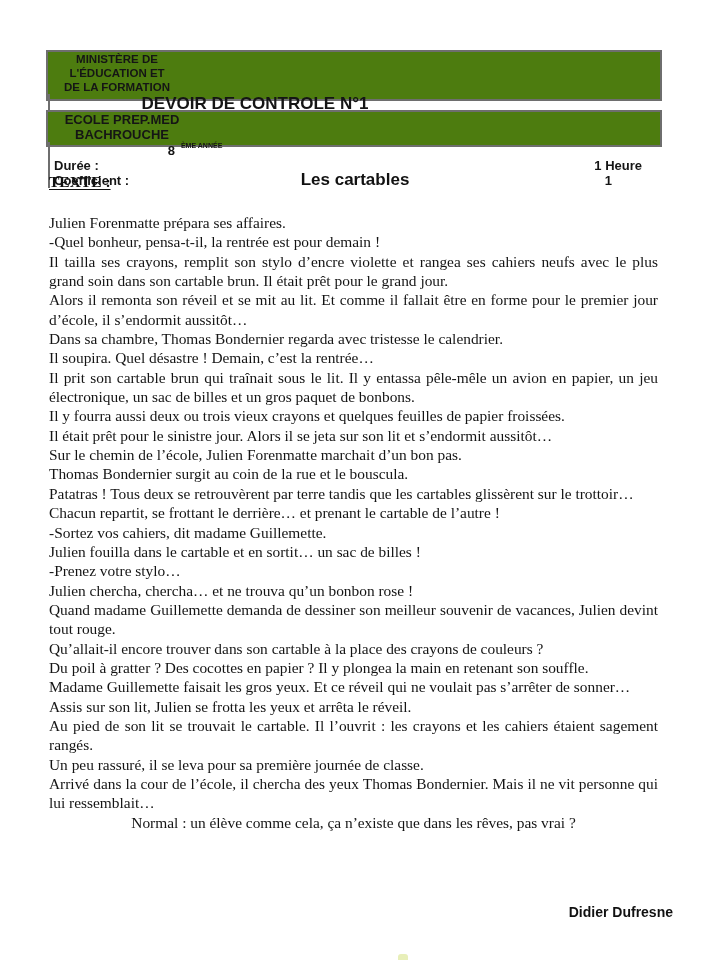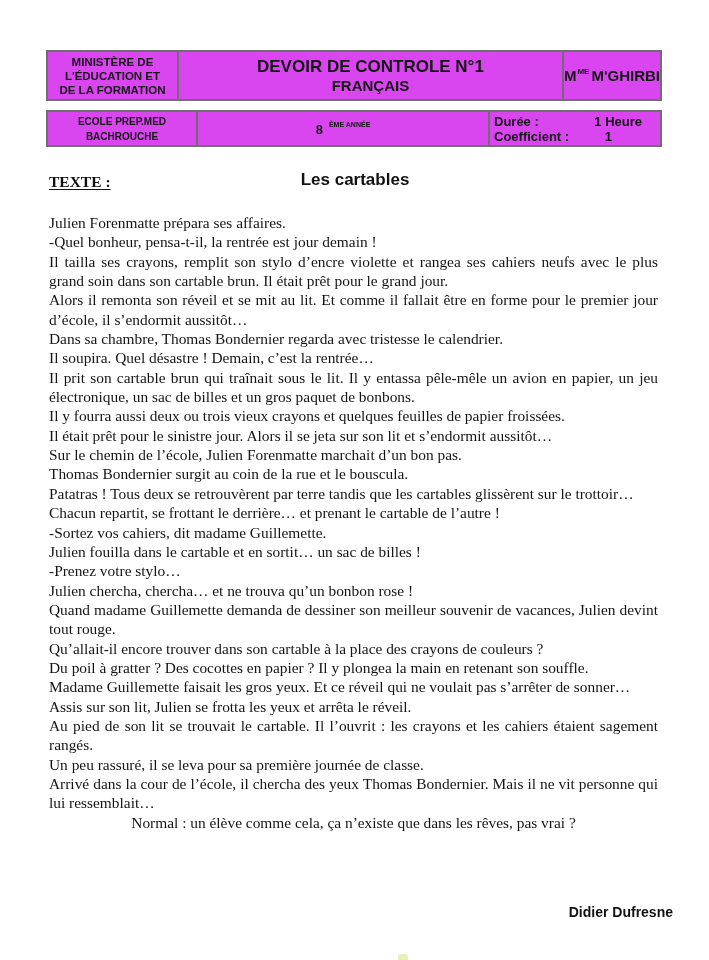--- a/index.html
+++ b/index.html
@@ -3,40 +3,40 @@
   <meta charset="utf-8">
   <style>
     html, body { margin: 0; padding: 0; }
     body {
       width: 709px; height: 960px; background: #ffffff; position: relative;
       overflow: hidden; color: #111111;
     }
     .hdr-table {
       position: absolute; left: 46px; width: 616px;
       border: 2px solid #6e6e6e; box-sizing: border-box;
-      display: flex; background: #d946ef;
+      display: flex; background: #4d7c0f; flex-direction: column;
     }
     .hdr-table .cell {
       box-sizing: border-box; display: flex; flex-direction: column;
       justify-content: center; align-items: center; text-align: center;
       font-family: "Liberation Sans", sans-serif; font-weight: bold;
       color: #151515;
     }
     .hdr-table .cell + .cell { border-left: 2px solid #6e6e6e; }
 
     #table1 { top: 50px; height: 51px; }
     #table1 .c1 { width: 138px; font-size: 11.5px; line-height: 14px; }
     #table1 .c2 { width: 412px; }
     #table1 .c2 .t1 { font-size: 17px; line-height: 20px; }
     #table1 .c2 .t2 { font-size: 15px; line-height: 18px; }
     #table1 .c3 { flex: 1; font-size: 15px; }
     sup.sm { font-size: 8px; vertical-align: 7px; margin-left: 1px; margin-right: 2px; }
 
     #table2 { top: 110px; height: 37px; }
-    #table2 .c1 { width: 148px; font-size: 10px; line-height: 15px; }
+    #table2 .c1 { width: 148px; font-size: 13px; line-height: 15px; }
     #table2 .c2 { width: 292px; font-size: 13px; }
     #table2 .c2 .num { font-size: 13px; }
     #table2 .c2 sup { font-size: 7px; vertical-align: 7px; margin-left: 6px; }
     #table2 .c3 { flex: 1; align-items: stretch; padding: 0 18px 0 4px; font-size: 13px; line-height: 15px; }
     .kv { display: flex; justify-content: space-between; }
     .kv .v.coef { margin-right: 30px; }
 
     #texte-label {
       position: absolute; left: 49px; top: 173px;
       font-family: "Liberation Serif", serif; font-weight: bold; font-size: 15.5px;
@@ -98,21 +98,21 @@
       <span class="v coef">1</span>
     </div>
   </div>
 </div>
 
 <div id="texte-label">TEXTE :</div>
 <div id="title">Les cartables</div>
 
 <div id="body-text">
   <p>Julien Forenmatte prépara ses affaires.</p>
-  <p>-Quel bonheur, pensa-t-il, la rentrée est jour demain !</p>
+  <p>-Quel bonheur, pensa-t-il, la rentrée est pour demain !</p>
   <p>Il tailla ses crayons, remplit son stylo d’encre violette et rangea ses cahiers neufs avec le plus grand soin dans son cartable brun. Il était prêt pour le grand jour.</p>
   <p>Alors il remonta son réveil et se mit au lit. Et comme il fallait être en forme pour le premier jour d’école, il s’endormit aussitôt…</p>
   <p>Dans sa chambre, Thomas Bondernier regarda avec tristesse le calendrier.</p>
   <p>Il soupira. Quel désastre ! Demain, c’est la rentrée…</p>
   <p>Il prit son cartable brun qui traînait sous le lit. Il y entassa pêle-mêle un avion en papier, un jeu électronique, un sac de billes et un gros paquet de bonbons.</p>
   <p>Il y fourra aussi deux ou trois vieux crayons et quelques feuilles de papier froissées.</p>
   <p>Il était prêt pour le sinistre jour. Alors il se jeta sur son lit et s’endormit aussitôt…</p>
   <p>Sur le chemin de l’école, Julien Forenmatte marchait d’un bon pas.</p>
   <p>Thomas Bondernier surgit au coin de la rue et le bouscula.</p>
   <p>Patatras ! Tous deux se retrouvèrent par terre tandis que les cartables glissèrent sur le trottoir…</p>

